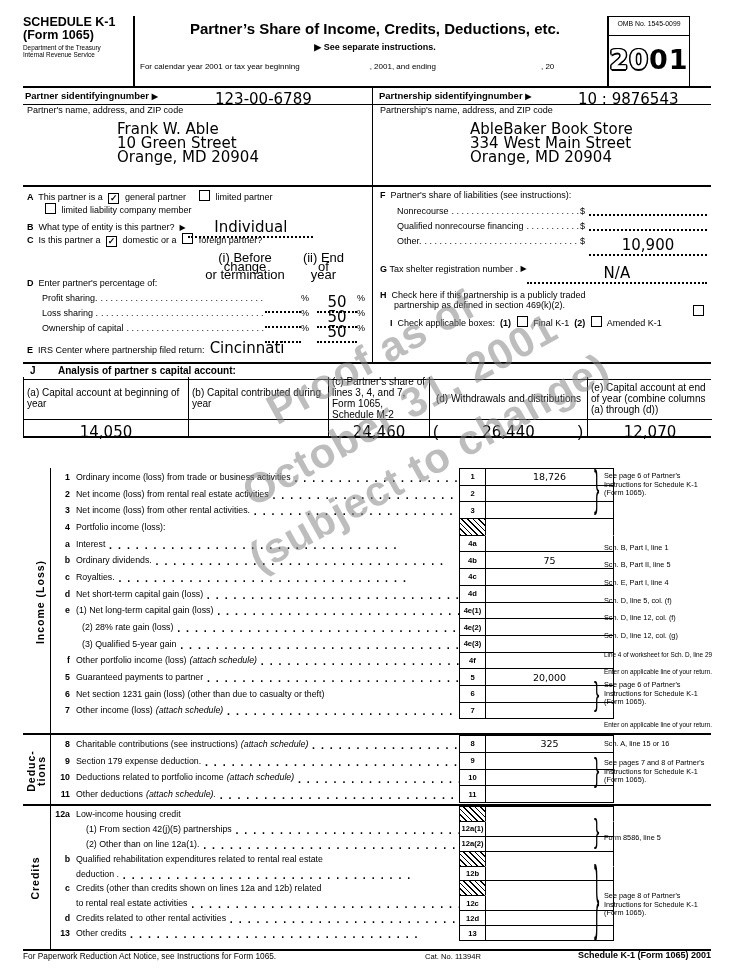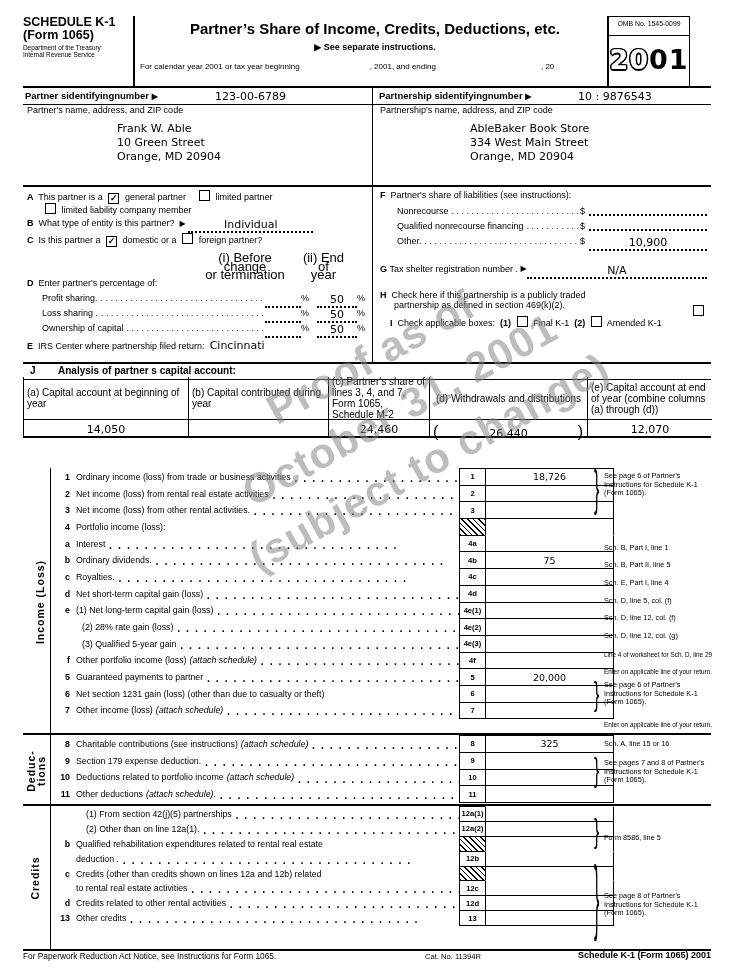--- a/index.html
+++ b/index.html
@@ -1,20 +1,20 @@
 <!DOCTYPE html>
 <html><head>
 <meta charset="utf-8">
 <style>
   html,body{margin:0;padding:0;background:#fff;}
   .page{position:relative;width:732px;height:974px;background:#fff;color:#000;
         font-family:"Liberation Sans",sans-serif;overflow:hidden;}
   .abs{position:absolute;}
   .it{font-style:italic;}
-  .fill{font-family:"DejaVu Sans",sans-serif;font-size:11px;}
+  .fill{font-family:"DejaVu Sans",sans-serif;font-size:15px;}
   .small{font-size:13px;}
   .vline{position:absolute;width:0;border-left:1px solid #000;}
   .hline{position:absolute;height:0;border-top:1px solid #000;left:23px;width:688px;}
   .thick{border-top:2px solid #000;}
   
   .hdr-leftbox{left:23px;top:16px;width:110px;height:70px;border-right:2px solid #000;}
   .sched{font-size:12.5px;font-weight:bold;line-height:13px;}
   .dept{font-size:6.4px;line-height:7px;margin-top:2px;}
   .title{left:140px;top:20px;width:470px;text-align:center;font-size:15px;font-weight:bold;}
   .seeline{left:140px;top:42px;width:470px;text-align:center;font-size:9px;font-weight:bold;}
@@ -441,20 +441,27 @@
       <span class="brace b2" style="top:32px;">}</span>
       <div class="note" style="top:24px;">See pages 7 and 8 of Partner's Instructions for Schedule K-1 (Form 1065).</div>
     </div>
   </div>
 
   <div class="sect thick" style="top:804px;height:143px;border-bottom:2px solid #000;box-sizing:content-box;">
     <div class="rot" style="left:-28px;top:66px;width:80px;text-align:center;">Credits</div>
     <div class="vline" style="left:27px;top:0;height:143px;"></div>
     <div class="abs" style="left:27px;top:0;width:564px;">
       <div class="trow" style="height:15.9px;">
+          <span class="ln">12a</span>
+          <span class="itext">Low-income housing credit</span>
+          <span class="leader"></span>
+          <span class="nbox hatch"></span>
+          <span class="abox mb"></span>
+        </div>
+      <div class="trow" style="height:15.9px;">
           <span class="ln"></span>
           <span class="itext" style="padding-left:10px;">(1) From section 42(j)(5) partnerships</span>
           <span class="leader">. . . . . . . . . . . . . . . . . . . . . . . . . . . . . . . . .</span>
           <span class="nbox">12a(1)</span>
           <span class="abox mt"></span>
         </div>
       <div class="trow" style="height:15.9px;">
           <span class="ln"></span>
           <span class="itext" style="padding-left:10px;">(2) Other than on line 12a(1).</span>
           <span class="leader">. . . . . . . . . . . . . . . . . . . . . . . . . . . . . . . . .</span>

